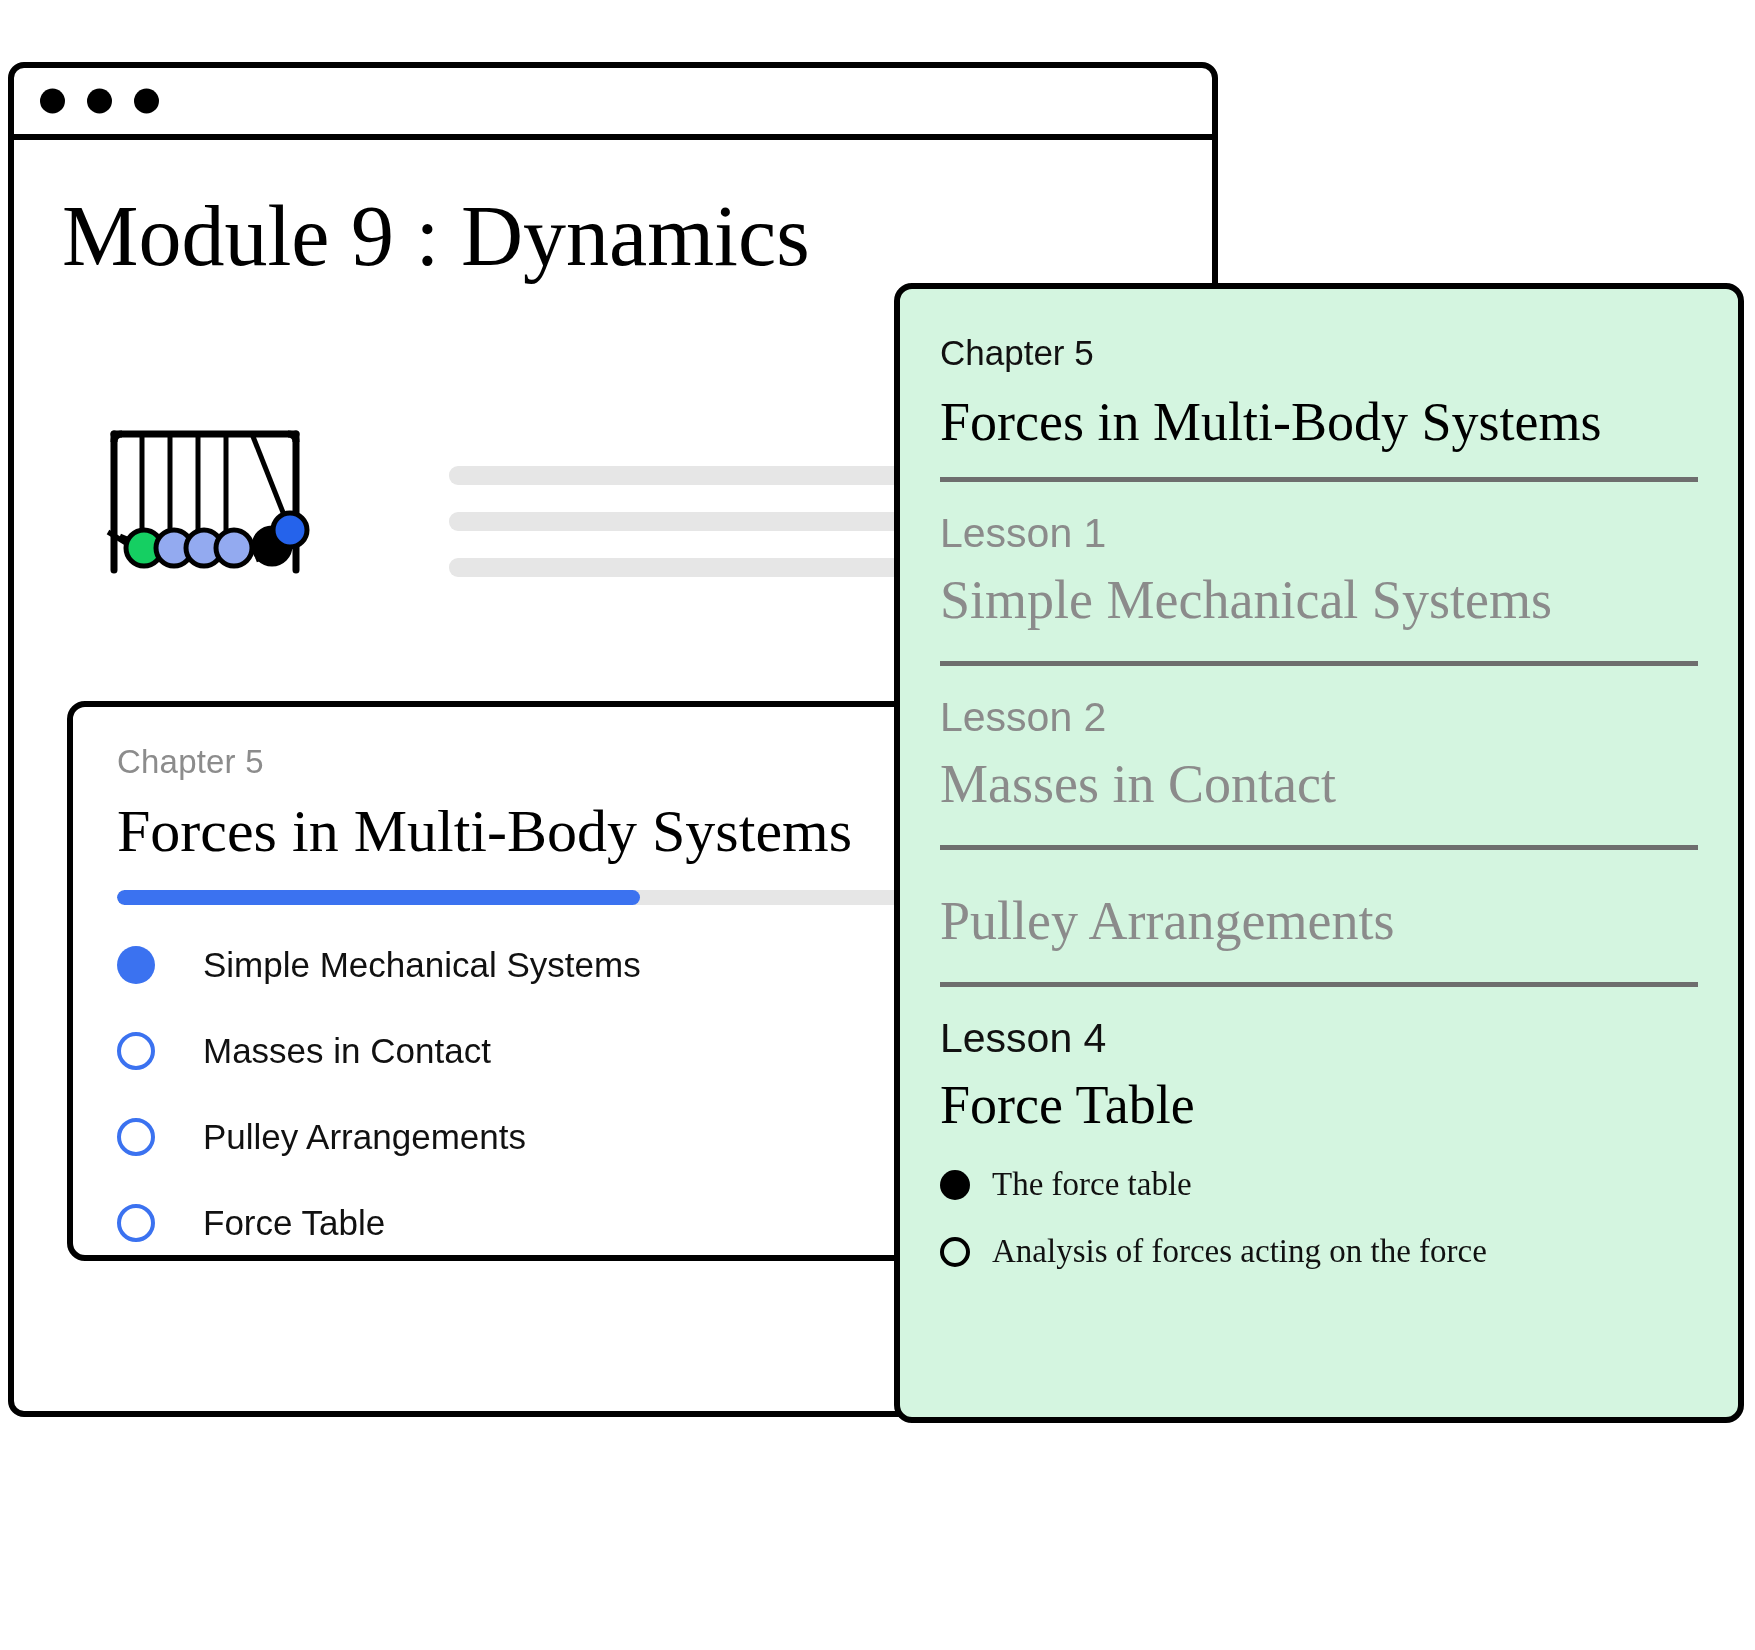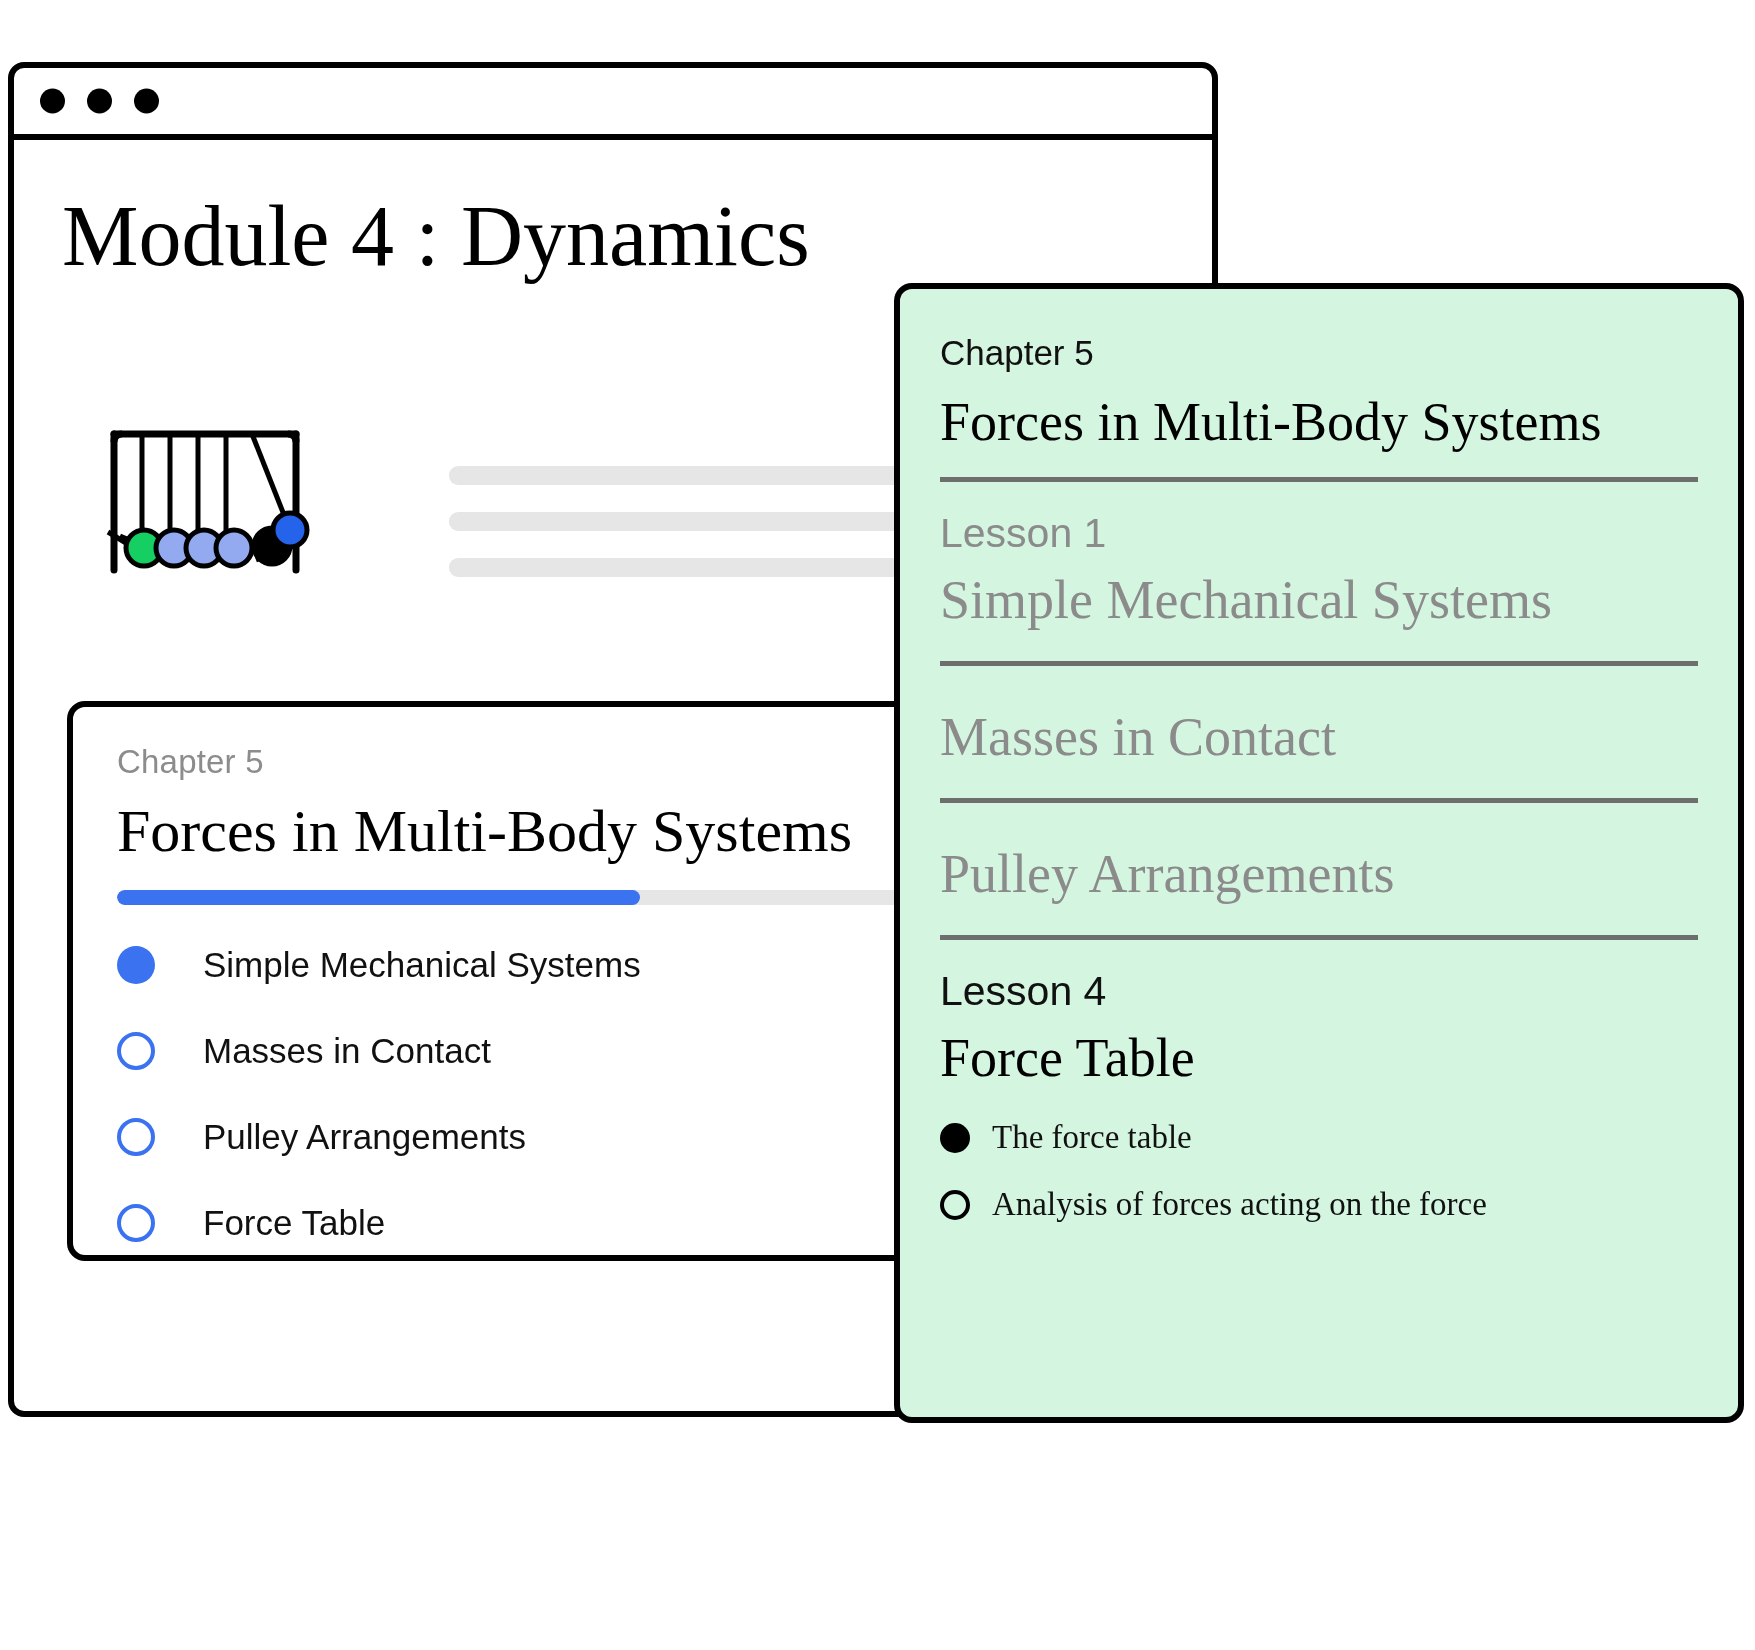--- a/index.html
+++ b/index.html
@@ -228,21 +228,21 @@
 <div class="browser-window">
 
   <div class="titlebar">
     <div class="dots">
       <span class="dot"></span>
       <span class="dot"></span>
       <span class="dot"></span>
     </div>
   </div>
 
-  <div class="module-title">Module 4 : Dynamics</div>
+  <div class="module-title">Module 9 : Dynamics</div>
 
   <div class="cradle">
     <svg width="220" height="168" viewBox="0 0 220 168" xmlns="http://www.w3.org/2000/svg">
 
       <path d="M14 14 H196" stroke="#000" stroke-width="7" stroke-linecap="round" fill="none"></path>
       <path d="M14 14 V150" stroke="#000" stroke-width="7" stroke-linecap="round" fill="none"></path>
       <path d="M196 14 V150" stroke="#000" stroke-width="7" stroke-linecap="round" fill="none"></path>
 
       <path d="M14 22 Q14 14 22 14" stroke="#000" stroke-width="7" fill="none"></path>
       <path d="M188 14 Q196 14 196 22" stroke="#000" stroke-width="7" fill="none"></path>
@@ -312,20 +312,21 @@
   <div class="gp-chapter-title">Forces in Multi-Body Systems</div>
   <div class="gp-divider"></div>
 
   <div class="gp-lesson">
     <div class="gp-lesson-label">Lesson 1</div>
     <div class="gp-lesson-title">Simple Mechanical Systems</div>
     <div class="gp-divider"></div>
   </div>
 
   <div class="gp-lesson">
+    <div class="gp-lesson-label">Lesson 2</div>
     <div class="gp-lesson-title">Masses in Contact</div>
     <div class="gp-divider"></div>
   </div>
 
   <div class="gp-lesson">
     <div class="gp-lesson-title">Pulley Arrangements</div>
     <div class="gp-divider"></div>
   </div>
 
   <div class="gp-lesson">

